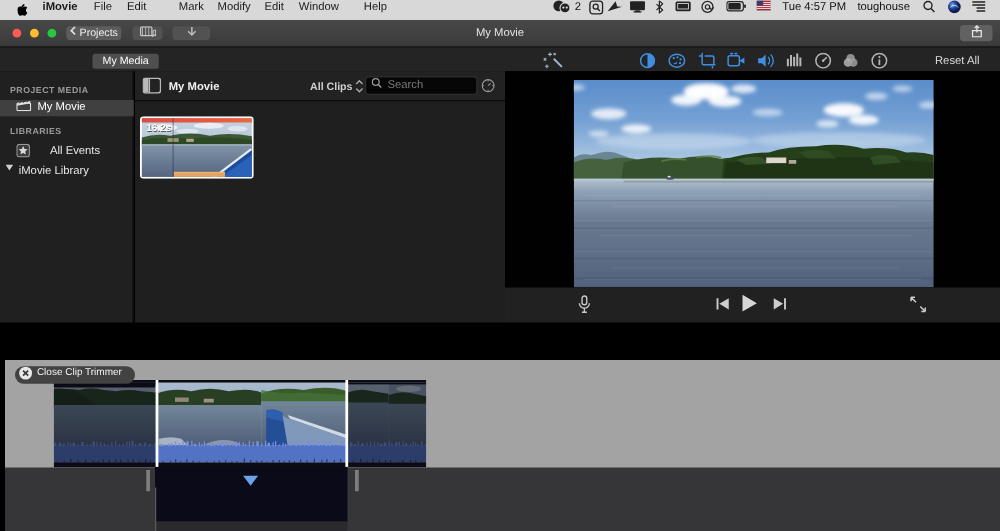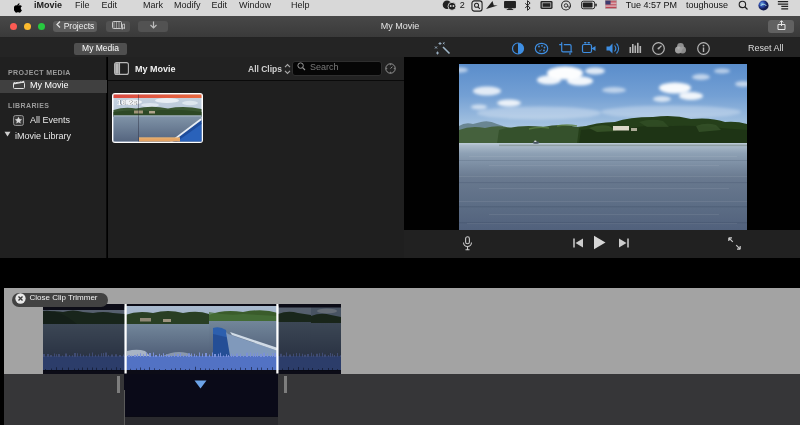--- a/index.html
+++ b/index.html
@@ -196,21 +196,21 @@
           <path d="M2.5 2.6l1.5-1.6M5.5 2.2l1.5-1.6M8.5 1.8l1.5-1.6" stroke="#2a2a2a" stroke-width="0.7"></path>
         </svg>
     <span style="margin-left:5px;font-size:9px;color:#fff">My Movie</span>
   </div>
   <div class="abs" style="left:8px;top:45px;font-size:7px;font-weight:bold;letter-spacing:0.4px;color:#9b9b9b">LIBRARIES</div>
   <div class="abs row" style="left:13px;top:58px;height:12px">
     <svg width="11" height="11" viewBox="0 0 11 11">
           <rect x="0.5" y="0.5" width="10" height="10" rx="2" fill="#3a3a3a" stroke="#9a9a9a" stroke-width="0.9"></rect>
           <path d="M5.5 1.8l1.1 2.3 2.5.3-1.9 1.7.5 2.5-2.2-1.3-2.2 1.3.5-2.5-1.9-1.7 2.5-.3z" fill="#d8d8d8"></path>
         </svg>
-    <span style="margin-left:6px;font-size:9px;color:#e8e8e8">All Events</span>
+    <span style="margin-left:16px;font-size:9px;color:#e8e8e8">All Events</span>
   </div>
   <div class="abs row" style="left:4px;top:74px;height:12px">
     <svg width="7" height="6" viewBox="0 0 7 6">
           <path d="M0.5 0.8h6L3.5 5.4z" fill="#cfcfcf"></path>
         </svg>
     <span style="margin-left:4px;font-size:9px;color:#e8e8e8">iMovie Library</span>
   </div>
 </div>
 
 <div class="abs" style="left:108px;top:57px;width:296px;height:201px;background:#1f1f1f">

